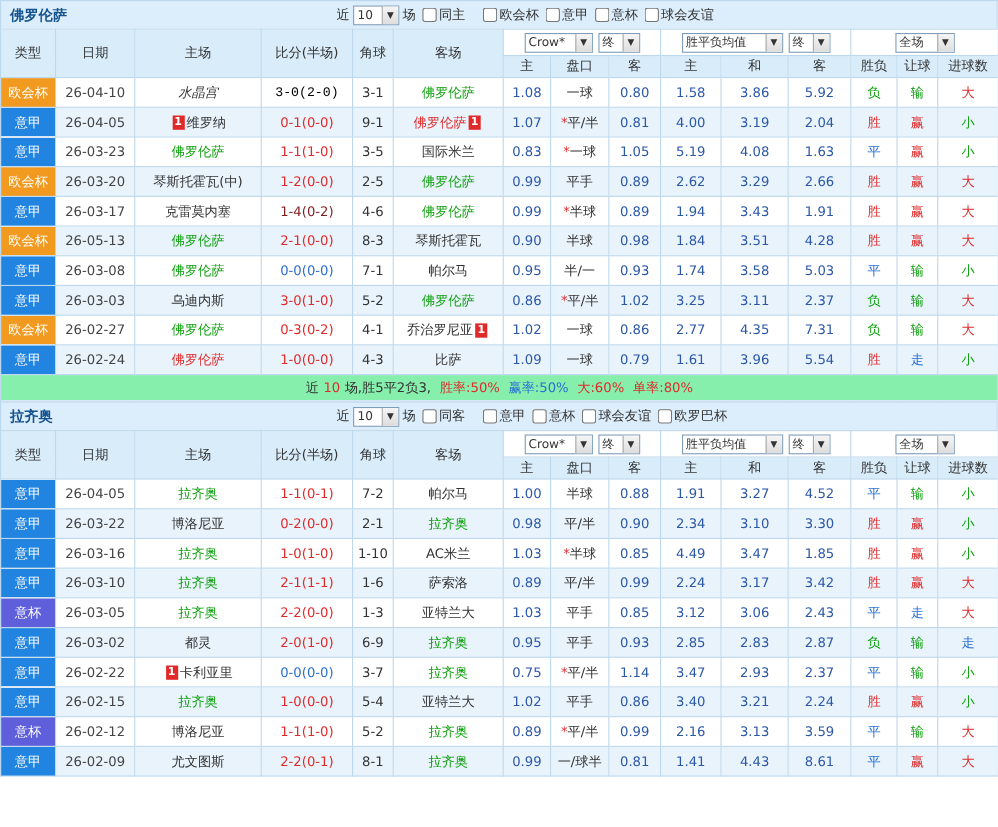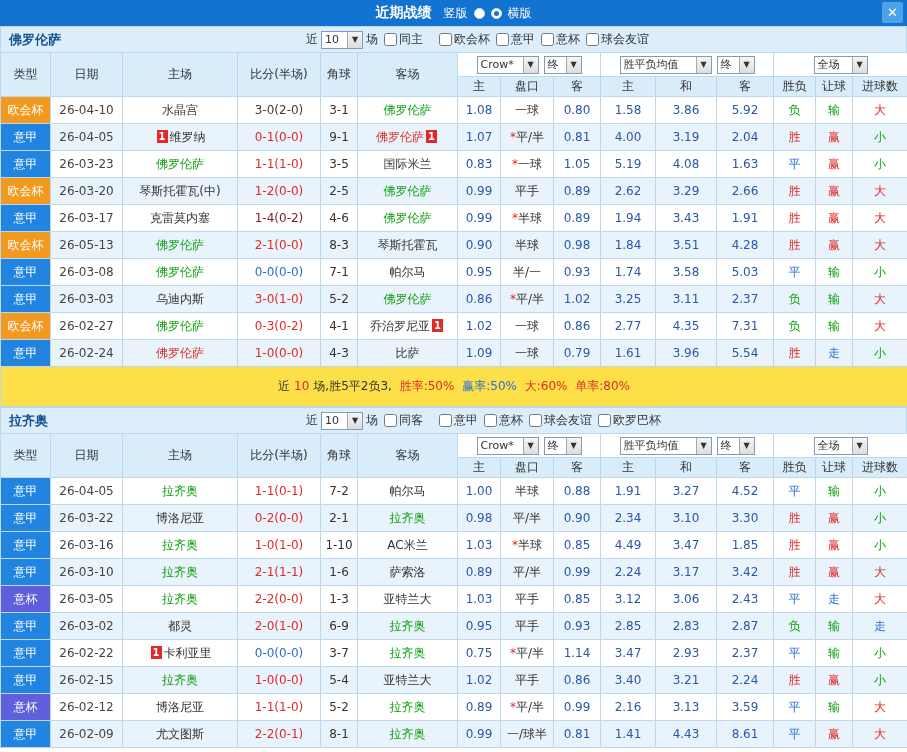--- a/index.html
+++ b/index.html
@@ -28,37 +28,27 @@
 .grid th.selcell{background:#fff;height:24px}
 .grid th.hsub{height:20px}
 .selwrap{display:flex;align-items:center;justify-content:center;gap:5px}
 .grid tbody td{height:27px;font-size:12px}
 .grid tbody tr:nth-child(even) td{background:#e8f3fc}
 .type-cell{color:#fff}
 .date-cell{color:#444}
 .num{color:#2b57a7}
 .rc{display:inline-block;width:11px;height:13px;line-height:13px;background:#e02a2a;color:#fff;font-size:10px;font-style:normal;font-weight:bold;margin:0 2px;vertical-align:1px}
 .star{color:#e02a2a}
-.summary{height:40px;background:#fde047;font-size:12px}
+.summary{height:24px;background:#86efac;font-size:12px}
 .seg{margin:0 2px}
 </style>
 </head>
 <body>
 
 <div class="app">
-  <div class="topbar">
-    <span class="tb-title">近期战绩</span>
-    <span class="tb-radios" id="tb-radios">
-        <span class="rlabel">竖版</span>
-        <span class="radio"></span>
-        <span class="radio checked"></span>
-        <span class="rlabel">横版</span>
-      </span>
-    <div class="close-btn">✕</div>
-  </div>
   <div id="sections">
       <div class="section">
         <div class="team-bar">
           <span class="team-name">佛罗伦萨</span>
           <div class="team-controls">
             <span class="ctl-label">近</span>
             <div class="fsel" style="width: 42px;">
               <span class="fsel-t">10</span>
               <span class="fsel-a">▼</span>
             </div>
@@ -153,22 +143,22 @@
               <th class="hsub">客</th>
               <th class="hsub">胜负</th>
               <th class="hsub">让球</th>
               <th class="hsub">进球数</th>
             </tr>
           </thead>
           <tbody>
             <tr>
               <td class="type-cell" style="background: rgb(242, 154, 31);">欧会杯</td>
               <td class="date-cell">26-04-10</td>
-              <td class="team-cell"><span class="tname" style="color: rgb(51, 51, 51);">水晶宫</span></td>
-              <td class="score-cell" style="color: #404040;">3-0(2-0)</td>
+              <td class="team-cell"><span class="tname" style="color: rgb(51, 51, 51); font-style: italic;">水晶宫</span></td>
+              <td class="score-cell" style="color: #000000; font-family: Liberation Mono, monospace;">3-0(2-0)</td>
               <td class="corner-cell">3-1</td>
               <td class="team-cell"><span class="tname" style="color: rgb(15, 160, 15);">佛罗伦萨</span></td>
               <td class="num">1.08</td>
               <td class="hcap"><span>一球</span></td>
               <td class="num">0.80</td>
               <td class="num">1.58</td>
               <td class="num">3.86</td>
               <td class="num">5.92</td>
               <td class="res" style="color: rgb(15, 160, 15);">负</td>
               <td class="res" style="color: rgb(15, 160, 15);">输</td>

